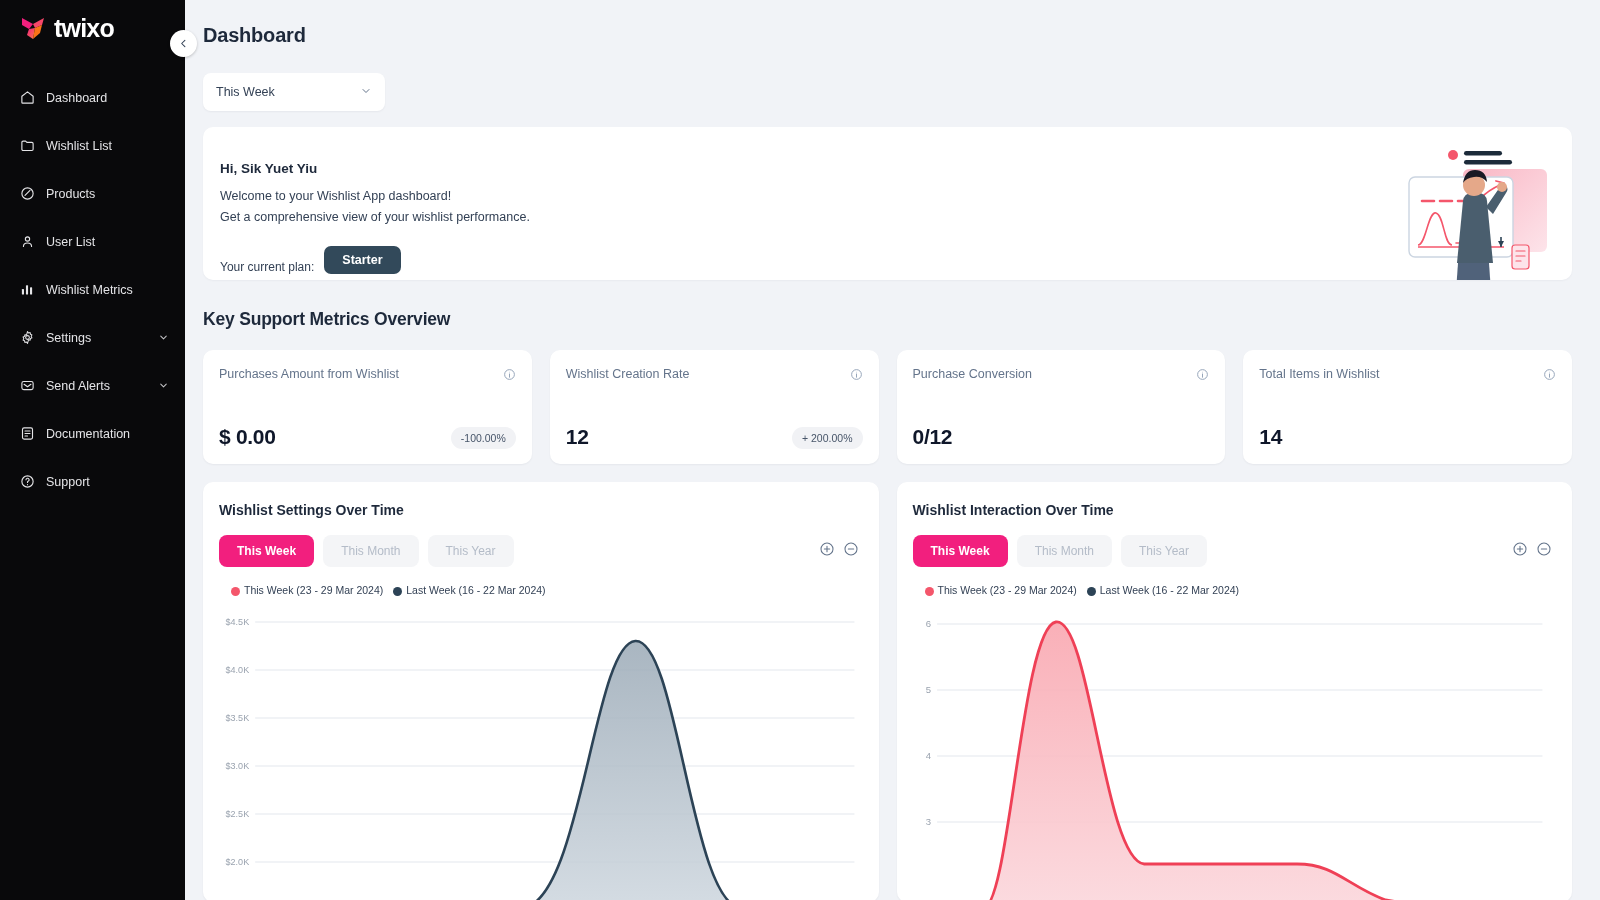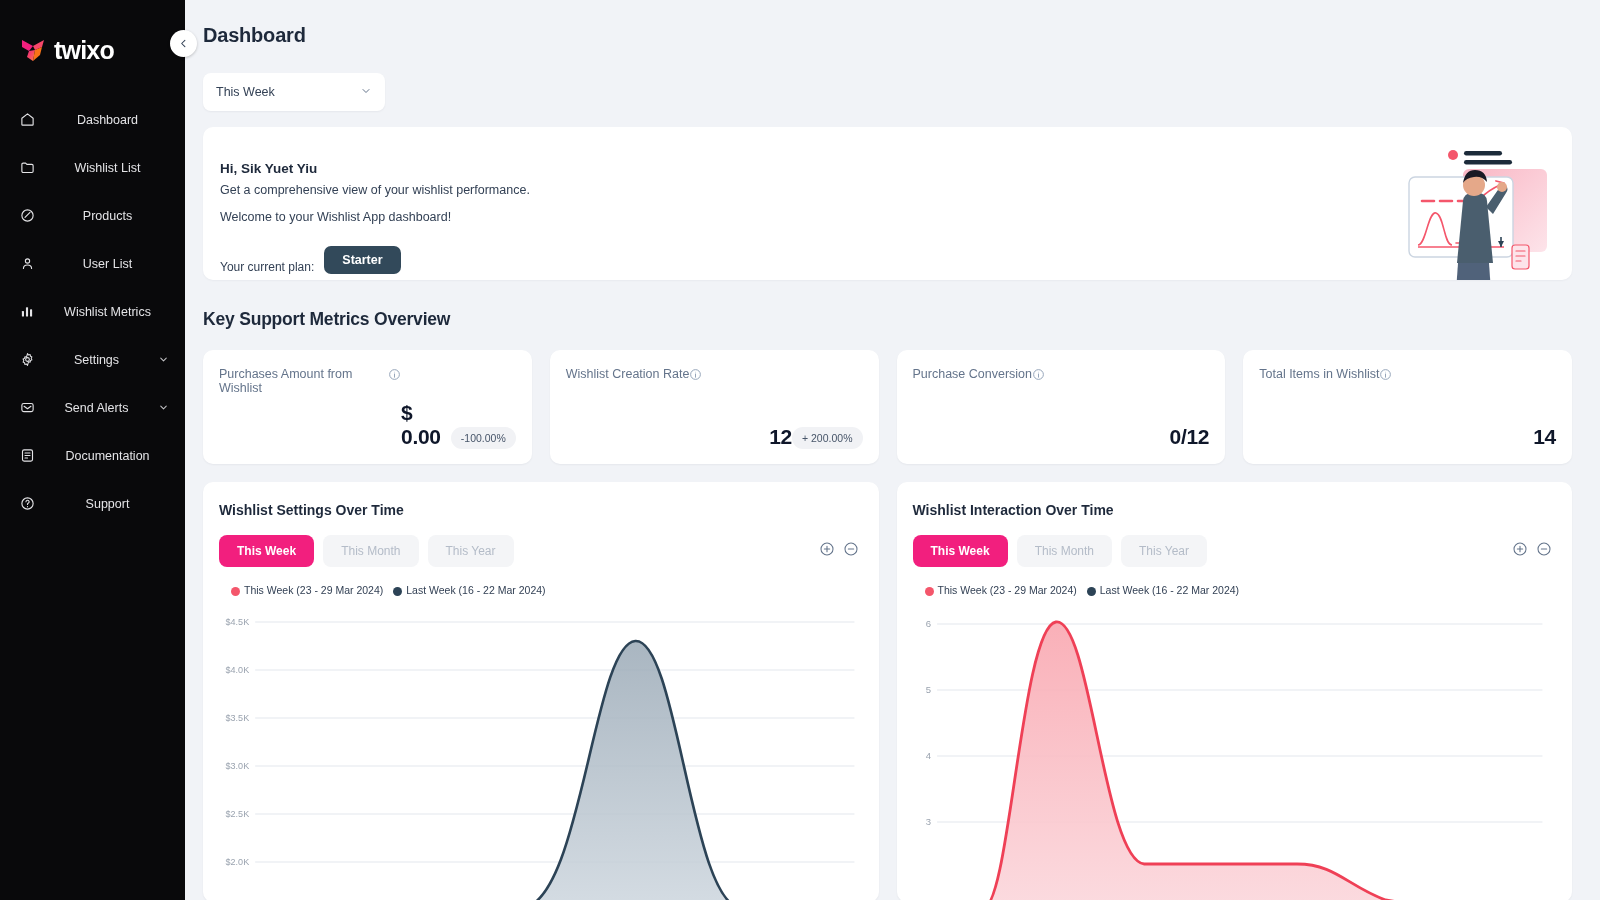--- a/index.html
+++ b/index.html
@@ -9,22 +9,21 @@
     font-family: "Liberation Sans", sans-serif;
     background: #f1f3f7;
   }
   .app { display: flex; width: 1600px; height: 900px; position: relative; }
 
   
   .sidebar {
     width: 185px; min-width: 185px; height: 900px;
     background: #09090b; color: #f3f3f4;
     display: flex; flex-direction: column;
-    padding-top: 22px;
-    position: relative; z-index: 5; text-align: center;
+    position: relative; z-index: 5;
   }
   .logo-row { display: flex; align-items: center; gap: 6px; padding: 4px 0 0 20px; height: 52px; }
   .logo-mark { width: 28px; height: 26px; position: relative; flex: none; }
   .logo-text { font-size: 25px; font-weight: 700; letter-spacing: -0.8px; color: #ffffff; }
 
   .nav { margin-top: 30px; display: flex; flex-direction: column; }
   .nav-item {
     display: flex; align-items: center; gap: 11px;
     height: 31px; padding: 0 16px 0 20px;
     font-size: 12.5px; color: #e4e4e7; cursor: pointer;
@@ -81,21 +80,21 @@
 
   
   .section-title { font-size: 17.5px; font-weight: 700; color: #1e293b; margin: 29px 0 0 0; letter-spacing: -.2px; }
 
   
   .metrics { display: flex; gap: 18px; margin-top: 20px; }
   .metric-card {
     flex: 1; height: 114px; background: #ffffff; border-radius: 10px;
     box-shadow: 0 1px 2px rgba(16,24,40,.05);
     padding: 17px 16px 15px 16px;
-    display: flex; justify-content: space-between;
+    display: flex; flex-direction: column; justify-content: space-between;
   }
   .metric-top { display: flex; align-items: flex-start; justify-content: space-between; }
   .metric-title { font-size: 12.5px; color: #64748b; }
   .info-ico { width: 13px; height: 13px; color: #94a3b8; cursor: pointer; flex:none; }
   .metric-bottom { display: flex; align-items: flex-end; justify-content: space-between; }
   .metric-value { font-size: 21px; font-weight: 700; color: #0f172a; letter-spacing: -.3px; }
   .metric-delta {
     font-size: 10.5px; color: #475569; background: #f1f2f5;
     padding: 5px 10px; border-radius: 11px; white-space: nowrap;
   }
@@ -269,22 +268,22 @@
       <span class="val">This Week</span>
       <span>
         <svg viewBox="0 0 24 24" fill="none" stroke="#64748b" stroke-width="2" stroke-linecap="round" stroke-linejoin="round">
             <path d="M6 9l6 6 6-6"></path>
           </svg>
       </span>
     </div>
 
     <section class="welcome-card">
       <div class="welcome-greet">Hi, Sik Yuet Yiu</div>
+      <div class="welcome-line">Welcome to your Wishlist App dashboard!</div>
       <div class="welcome-line" style="margin-top:7px">Get a comprehensive view of your wishlist performance.</div>
-      <div class="welcome-line">Welcome to your Wishlist App dashboard!</div>
       <div class="plan-row">
         <span class="plan-label">Your current plan:</span>
         <span class="plan-badge">Starter</span>
       </div>
 
       <div class="illus">
         <svg viewBox="0 0 150 165" width="150" height="165">
           <defs>
             <linearGradient id="board" x1="0" y1="0" x2="1" y2="1">
               <stop offset="0%" stop-color="#f9b6c4"></stop>

